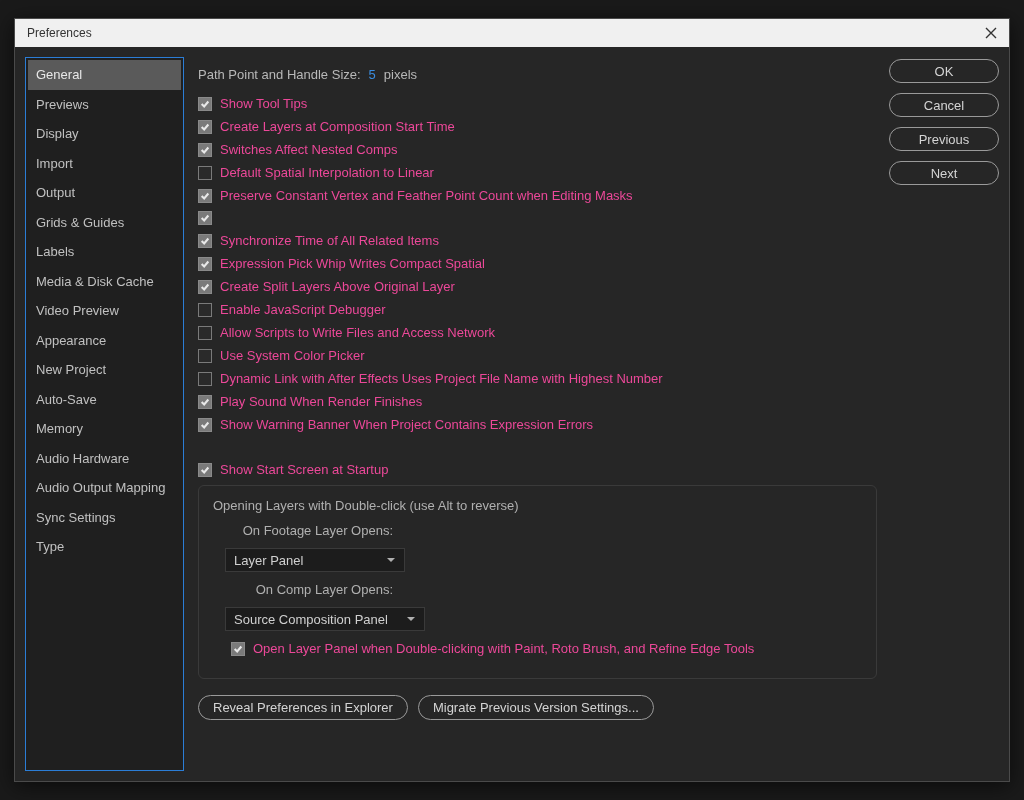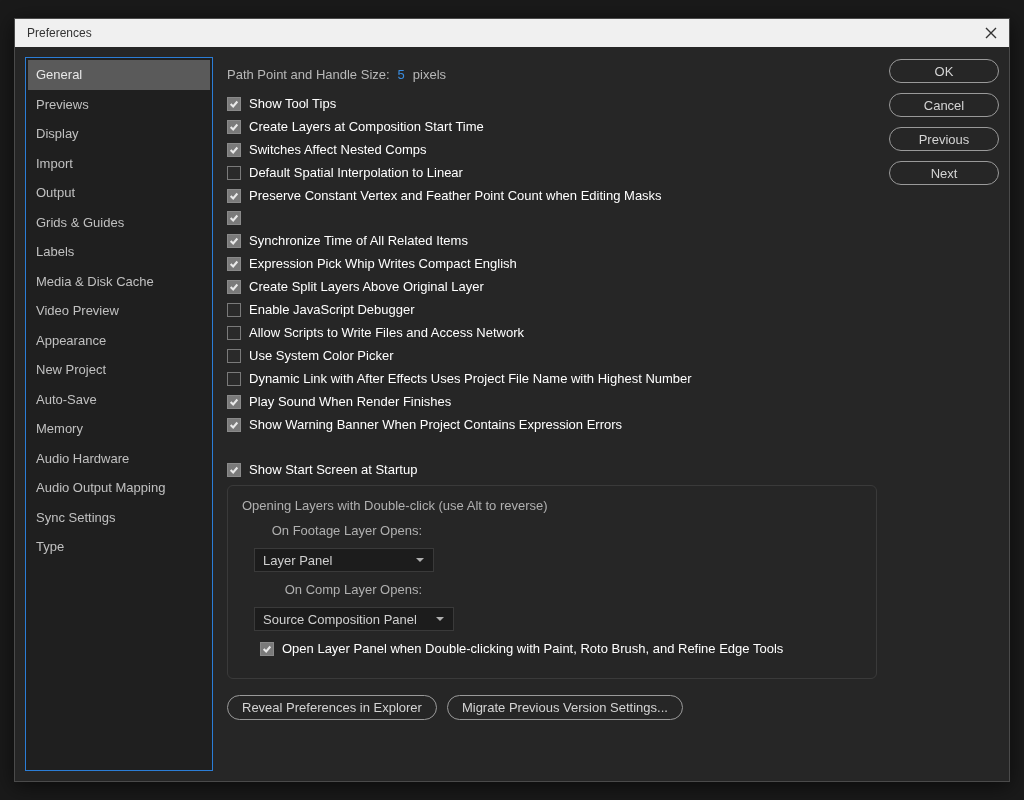--- a/index.html
+++ b/index.html
@@ -42,21 +42,21 @@
       cursor: pointer;
     }
     .close-x svg { width: 12px; height: 12px; stroke: #333; stroke-width: 1.4; fill: none; }
     .body {
       flex: 1;
       display: flex;
       padding: 10px;
       gap: 14px;
     }
     .sidebar {
-      width: 188px;
+      width: 159px;
       background: #1f1f1f;
       border: 1px solid #2b7dd6;
       padding: 2px;
       overflow: auto;
     }
     .sidebar-item {
       padding: 5px 8px;
       color: #c0c0c0;
       cursor: pointer;
       font-size: 13px;
@@ -120,21 +120,21 @@
       justify-content: center;
       cursor: pointer;
       flex-shrink: 0;
     }
     .chk.checked {
       background: #7a7a7a;
       border-color: #8a8a8a;
     }
     .chk svg { width: 10px; height: 10px; stroke: #e8e8e8; stroke-width: 2.5; fill: none; display: none; }
     .chk.checked svg { display: block; }
-    .chk-label { color: #ffffff; cursor: pointer; }
+    .chk-label { color: #ec4899; cursor: pointer; }
     .group {
       border: 1px solid #3a3a3a;
       border-radius: 6px;
       padding: 12px 14px 14px;
       margin-top: 4px;
       position: relative;
     }
     .group-legend {
       color: #b0b0b0;
       font-size: 13px;
@@ -276,21 +276,21 @@
                 </svg>
               </span>
               <span class="chk-label">Synchronize Time of All Related Items</span>
             </div>
             <div class="chk-row">
               <span class="chk checked">
                 <svg viewBox="0 0 12 12">
                   <path d="M2 6 L5 9 L10 3"></path>
                 </svg>
               </span>
-              <span class="chk-label">Expression Pick Whip Writes Compact English</span>
+              <span class="chk-label">Expression Pick Whip Writes Compact Spatial</span>
             </div>
             <div class="chk-row">
               <span class="chk checked">
                 <svg viewBox="0 0 12 12">
                   <path d="M2 6 L5 9 L10 3"></path>
                 </svg>
               </span>
               <span class="chk-label">Create Split Layers Above Original Layer</span>
             </div>
             <div class="chk-row">

